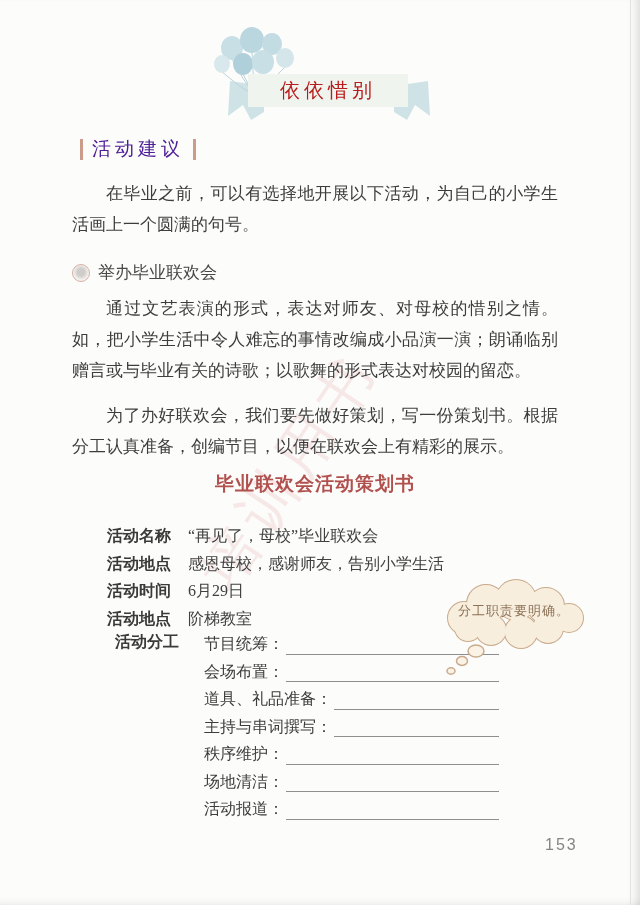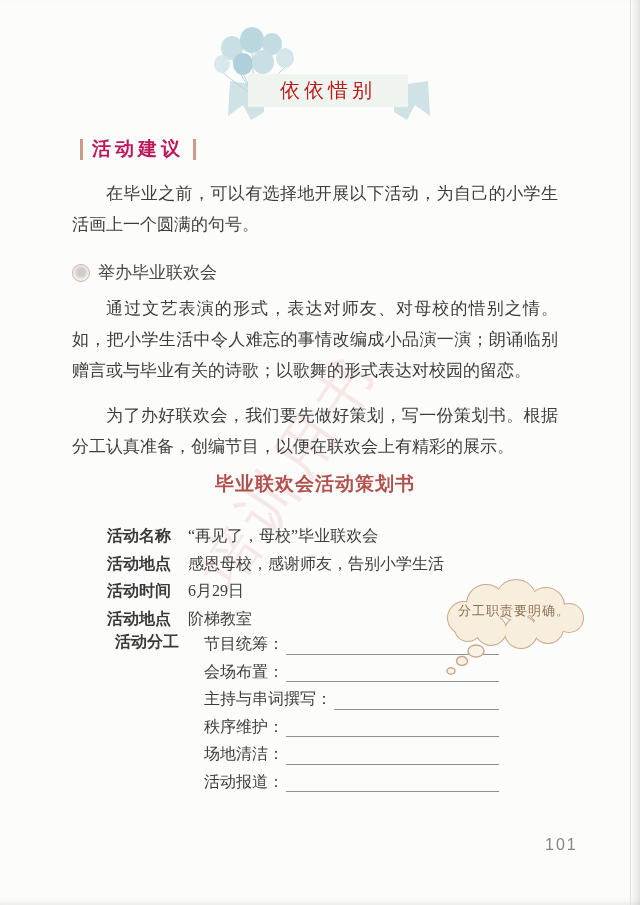--- a/index.html
+++ b/index.html
@@ -41,21 +41,21 @@
   .body1{margin-top:7px;}
   .body2{margin-top:14px;}
   .plan-title{
     margin:8px 0 0 0;font-size:19px;line-height:27px;font-weight:bold;
     color:#b1514e;text-align:center;letter-spacing:1px;
   }
 
   
   .section-head{position:absolute;left:80px;top:136px;display:flex;align-items:center;z-index:4;}
   .sbar{width:3px;height:21px;background:#cc9c8a;}
-  .section-title{font-size:19px;font-weight:bold;color:#be185d;letter-spacing:4px;margin:0 9px;}
+  .section-title{font-size:19px;font-weight:normal;color:#4c1d95;letter-spacing:4px;margin:0 9px;}
 
   
   .form{margin-top:25px;font-size:16px;}
   .frow{display:flex;line-height:27.5px;}
   .flabel{width:81px;flex:0 0 81px;font-weight:bold;color:#3a3a3a;}
   .findent{width:35px;flex:0 0 35px;}
   .fvalue{color:#404040;}
   .division{display:flex;gap:8px;}
   .ditems{flex:1;font-family:Liberation Mono, monospace;}
   .ditem{display:flex;width:295px;line-height:27.5px;}
@@ -152,20 +152,24 @@
       <div class="division">
         <span class="findent"></span>
         <span class="flabel">活动分工</span>
         <div class="ditems">
           <div class="ditem">
             <span>节目统筹：</span>
             <span class="uline"></span>
           </div>
           <div class="ditem">
             <span>会场布置：</span>
+            <span class="uline"></span>
+          </div>
+          <div class="ditem">
+            <span>道具、礼品准备：</span>
             <span class="uline"></span>
           </div>
           <div class="ditem">
             <span>主持与串词撰写：</span>
             <span class="uline"></span>
           </div>
           <div class="ditem">
             <span>秩序维护：</span>
             <span class="uline"></span>
           </div>
@@ -208,15 +212,15 @@
       </g>
       <g fill="#faf2e4" stroke="#c9aa8c" stroke-width="1.5">
         <ellipse cx="40" cy="73" rx="8" ry="6"></ellipse>
         <ellipse cx="26" cy="83" rx="5.5" ry="4.5"></ellipse>
         <ellipse cx="15" cy="93" rx="4" ry="3.2"></ellipse>
       </g>
     </svg>
     <div class="bubble-text">分工职责要明确。</div>
   </div>
 
-  <div class="pageno">101</div>
+  <div class="pageno">153</div>
 
 </div>
 
 </body></html>

